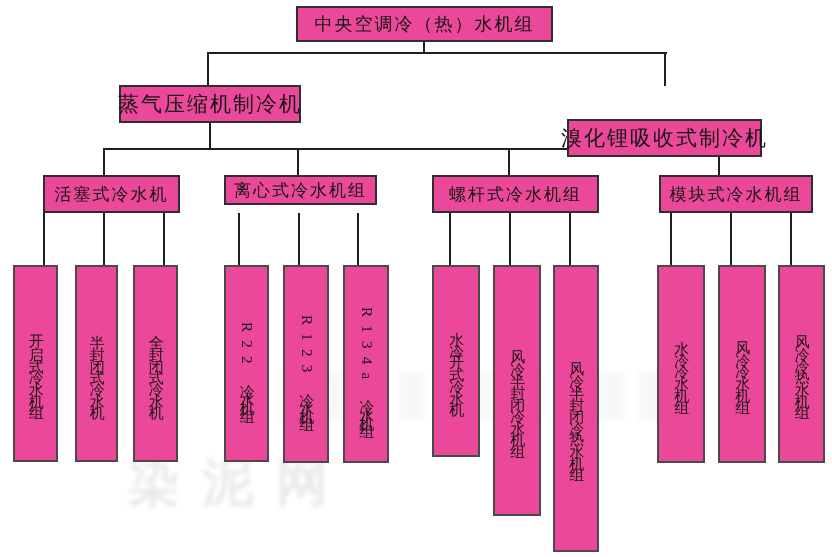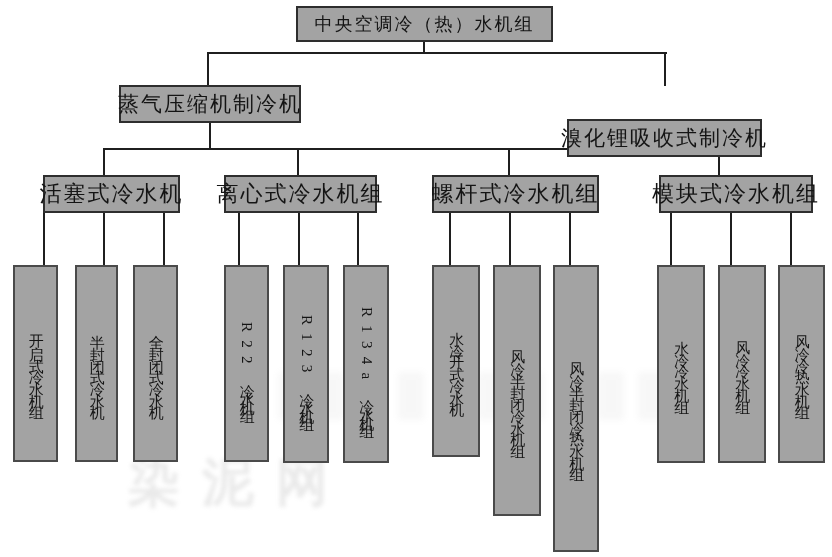--- a/index.html
+++ b/index.html
@@ -1,28 +1,28 @@
 <!DOCTYPE html>
 <html><head>
 <meta charset="utf-8">
 <style>
   html,body{margin:0;padding:0;background:#ffffff;}
   #stage{
     position:relative;width:832px;height:557px;background:#ffffff;overflow:hidden;
     font-family:"Liberation Serif","DejaVu Serif",serif;color:#141414;
   }
   .box{
-    position:absolute;box-sizing:border-box;background:#a3a3a3;
+    position:absolute;box-sizing:border-box;background:#ec4899;
     border:2px solid #2e2e2e;
     display:flex;align-items:center;justify-content:center;
     text-align:center;white-space:nowrap;
   }
   .root{font-size:18px;letter-spacing:2px;border-width:2px;z-index:3;}
   .lvl2{font-size:21px;letter-spacing:2px;border-width:2px;z-index:3;}
-  .cat{font-size:22px;letter-spacing:2px;border-width:2px;z-index:3;}
+  .cat{font-size:17px;letter-spacing:2px;border-width:2px;z-index:3;}
   .leaf{
     border-width:2px;border-color:#4a4a4a;z-index:2;
   }
   .vt{
     writing-mode:vertical-rl;text-orientation:mixed;
     font-size:15px;line-height:1.15;letter-spacing:0.78em;
   }
   .vt.lat{letter-spacing:0.55em;}
   .vline,.hline{position:absolute;background:#1f1f1f;z-index:1;}
   .vline{width:2px;}
@@ -81,21 +81,21 @@
   <div class="box lvl2" style="left:119px;top:85px;width:182px;height:38px;">
     <span>蒸气压缩机制冷机</span>
   </div>
   <div class="box lvl2" style="left:567px;top:85px;width:195px;height:38px;margin-top:34px;">
     <span>溴化锂吸收式制冷机</span>
   </div>
 
   <div class="box cat" style="left:43px;top:175px;width:137px;height:38px;">
     <span>活塞式冷水机</span>
   </div>
-  <div class="box cat" style="left:224px;top:175px;width:153px;height:38px;">
+  <div class="box cat" style="left:224px;top:175px;width:153px;height:30px;">
     <span>离心式冷水机组</span>
   </div>
   <div class="box cat" style="left:432px;top:175px;width:167px;height:38px;">
     <span>螺杆式冷水机组</span>
   </div>
   <div class="box cat" style="left:659px;top:175px;width:154px;height:38px;">
     <span>模块式冷水机组</span>
   </div>
 
   <div class="box leaf" style="left:13px;top:265px;width:45px;height:197px;">

